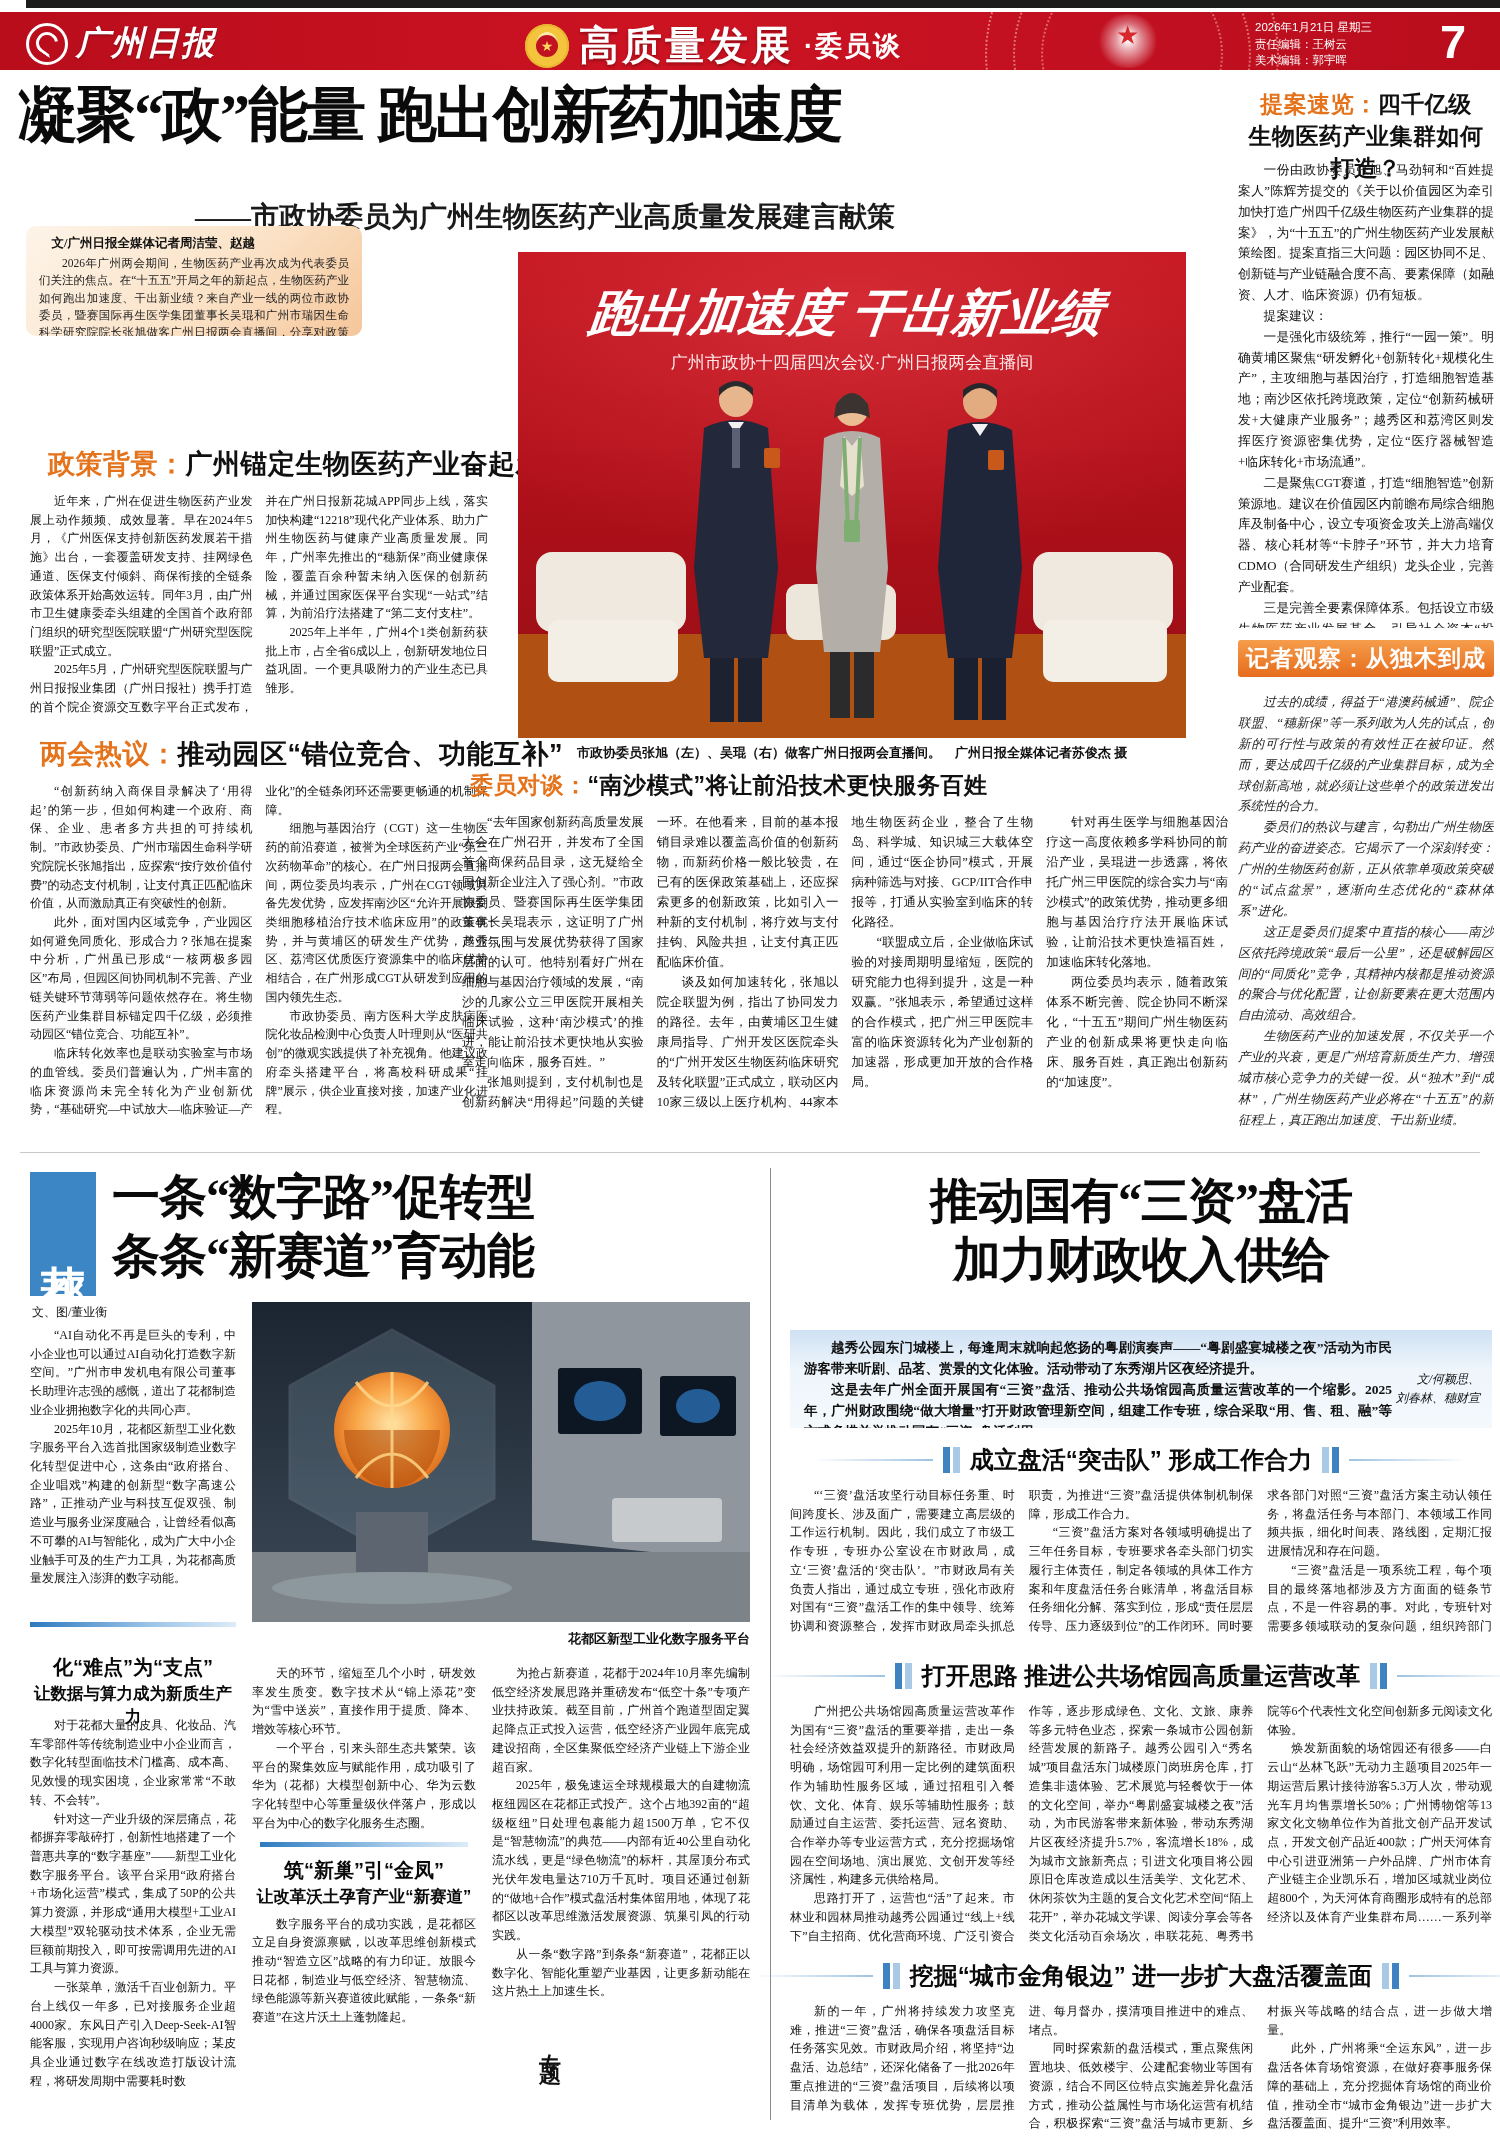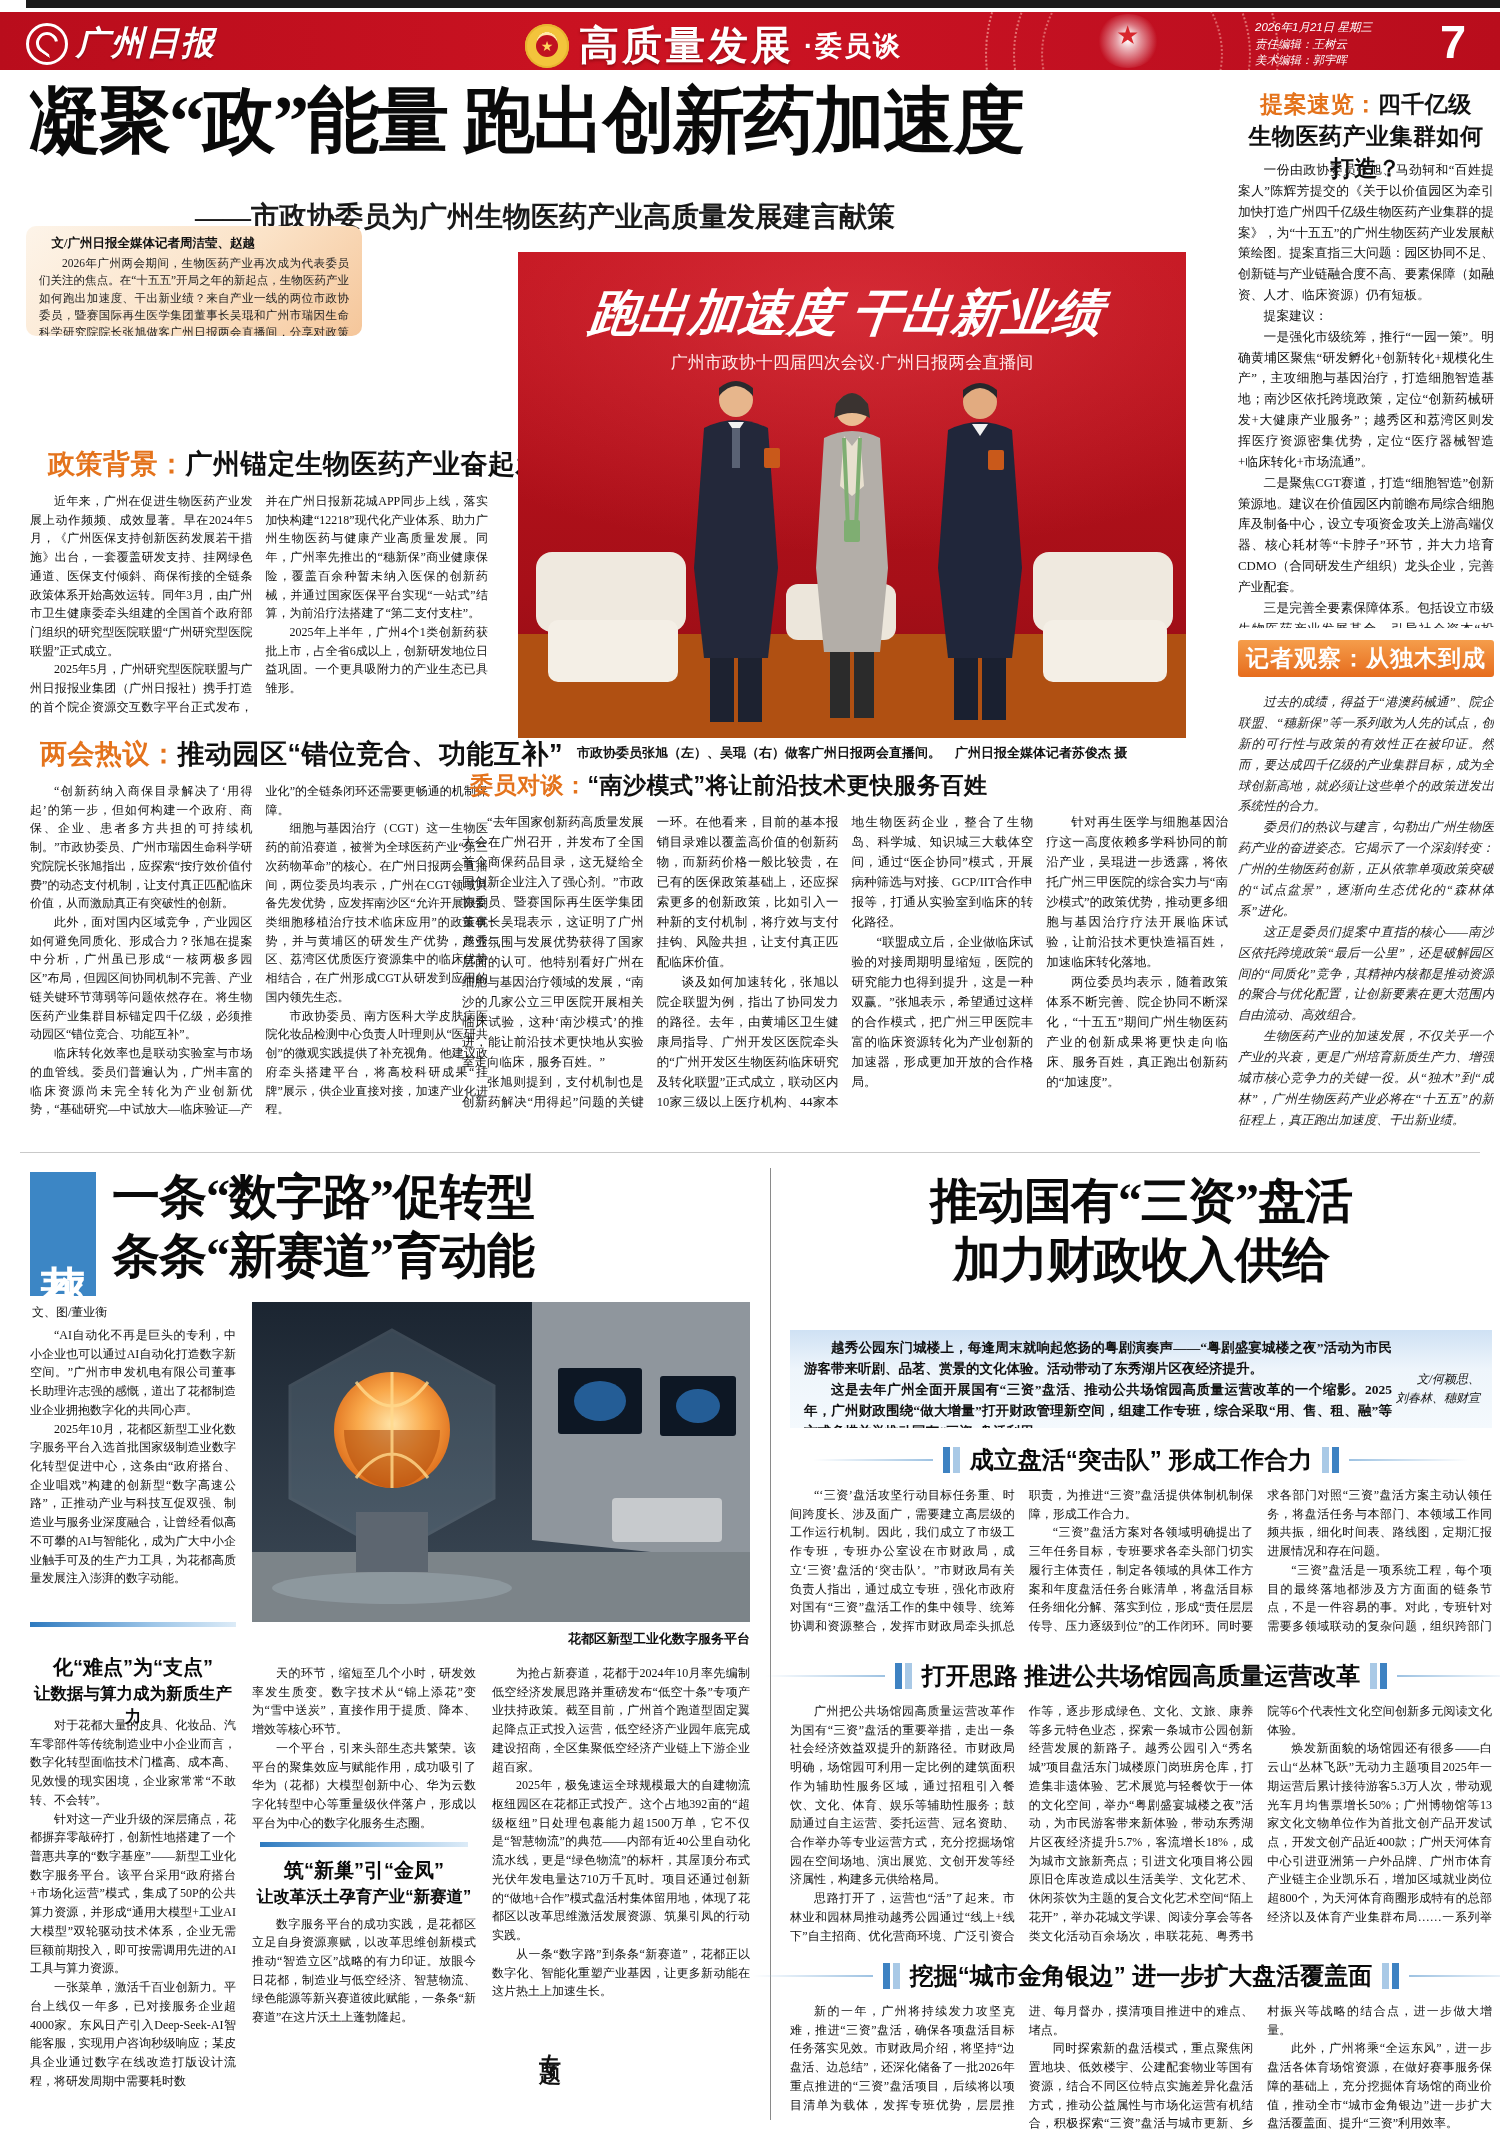--- a/index.html
+++ b/index.html
@@ -28,26 +28,26 @@
   .mast-sub{color:#fff;font-size:27px;font-weight:700;font-family:"Liberation Sans",sans-serif;letter-spacing:2px;}
   .rings{position:absolute;left:985px;top:-105px;width:290px;height:290px;border-radius:50%;
     border:2px dotted rgba(255,205,190,.55);}
   .rings:before{content:"";position:absolute;inset:26px;border-radius:50%;border:2px dotted rgba(255,205,190,.5);}
   .rings:after{content:"";position:absolute;inset:54px;border-radius:50%;border:2px dotted rgba(255,205,190,.45);}
   .halo{position:absolute;left:1096px;top:2px;width:64px;height:54px;border-radius:50%;
     background:radial-gradient(circle,rgba(255,255,255,.95),rgba(255,255,255,0) 70%);}
   .star-deco{position:absolute;left:1116px;top:8px;color:#d8272d;font-size:26px;
     font-family:"DejaVu Sans",sans-serif;text-shadow:0 0 6px #fff;}
   .mast-info{position:absolute;left:1255px;top:7px;width:175px;text-align:left;color:#fff;
-    font-size:11.5px;line-height:1.45;font-family:"Liberation Sans",sans-serif;font-style:italic;}
+    font-size:11.5px;line-height:1.45;font-family:"Liberation Sans",sans-serif;}
   .page-num{position:absolute;left:1440px;top:2px;color:#fff;font-size:47px;font-weight:900;
     font-family:"Liberation Sans",sans-serif;}
 
   
-  #headline{left:29px;top:84px;width:1190px;font-size:72px;font-weight:900;line-height:1.05;
+  #headline{left:18px;top:84px;width:1190px;font-size:60px;font-weight:900;line-height:1.05;
     letter-spacing:-2px;color:#0a0a0a;white-space:nowrap;}
   #dek{left:150px;top:198px;width:790px;text-align:center;font-size:28px;font-weight:700;color:#1a1a1a;}
 
   #intro-box{left:26px;top:226px;width:336px;height:110px;border-radius:10px;padding:9px 13px;box-sizing:border-box;
     background:linear-gradient(135deg,#fdf4e9 0%,#fbe3c8 55%,#f5c69a 100%);overflow:hidden;}
   #intro-box .byline{font-size:12.5px;font-weight:700;margin:0 0 3px 1em;}
   #intro-box .intro{font-size:11.5px;line-height:1.5;text-align:justify;text-indent:2em;margin:0;color:#222;}
 
   .sec-head{font-family:"Liberation Sans","DejaVu Sans",sans-serif;font-weight:900;font-size:27px;
     letter-spacing:.5px;white-space:nowrap;}

